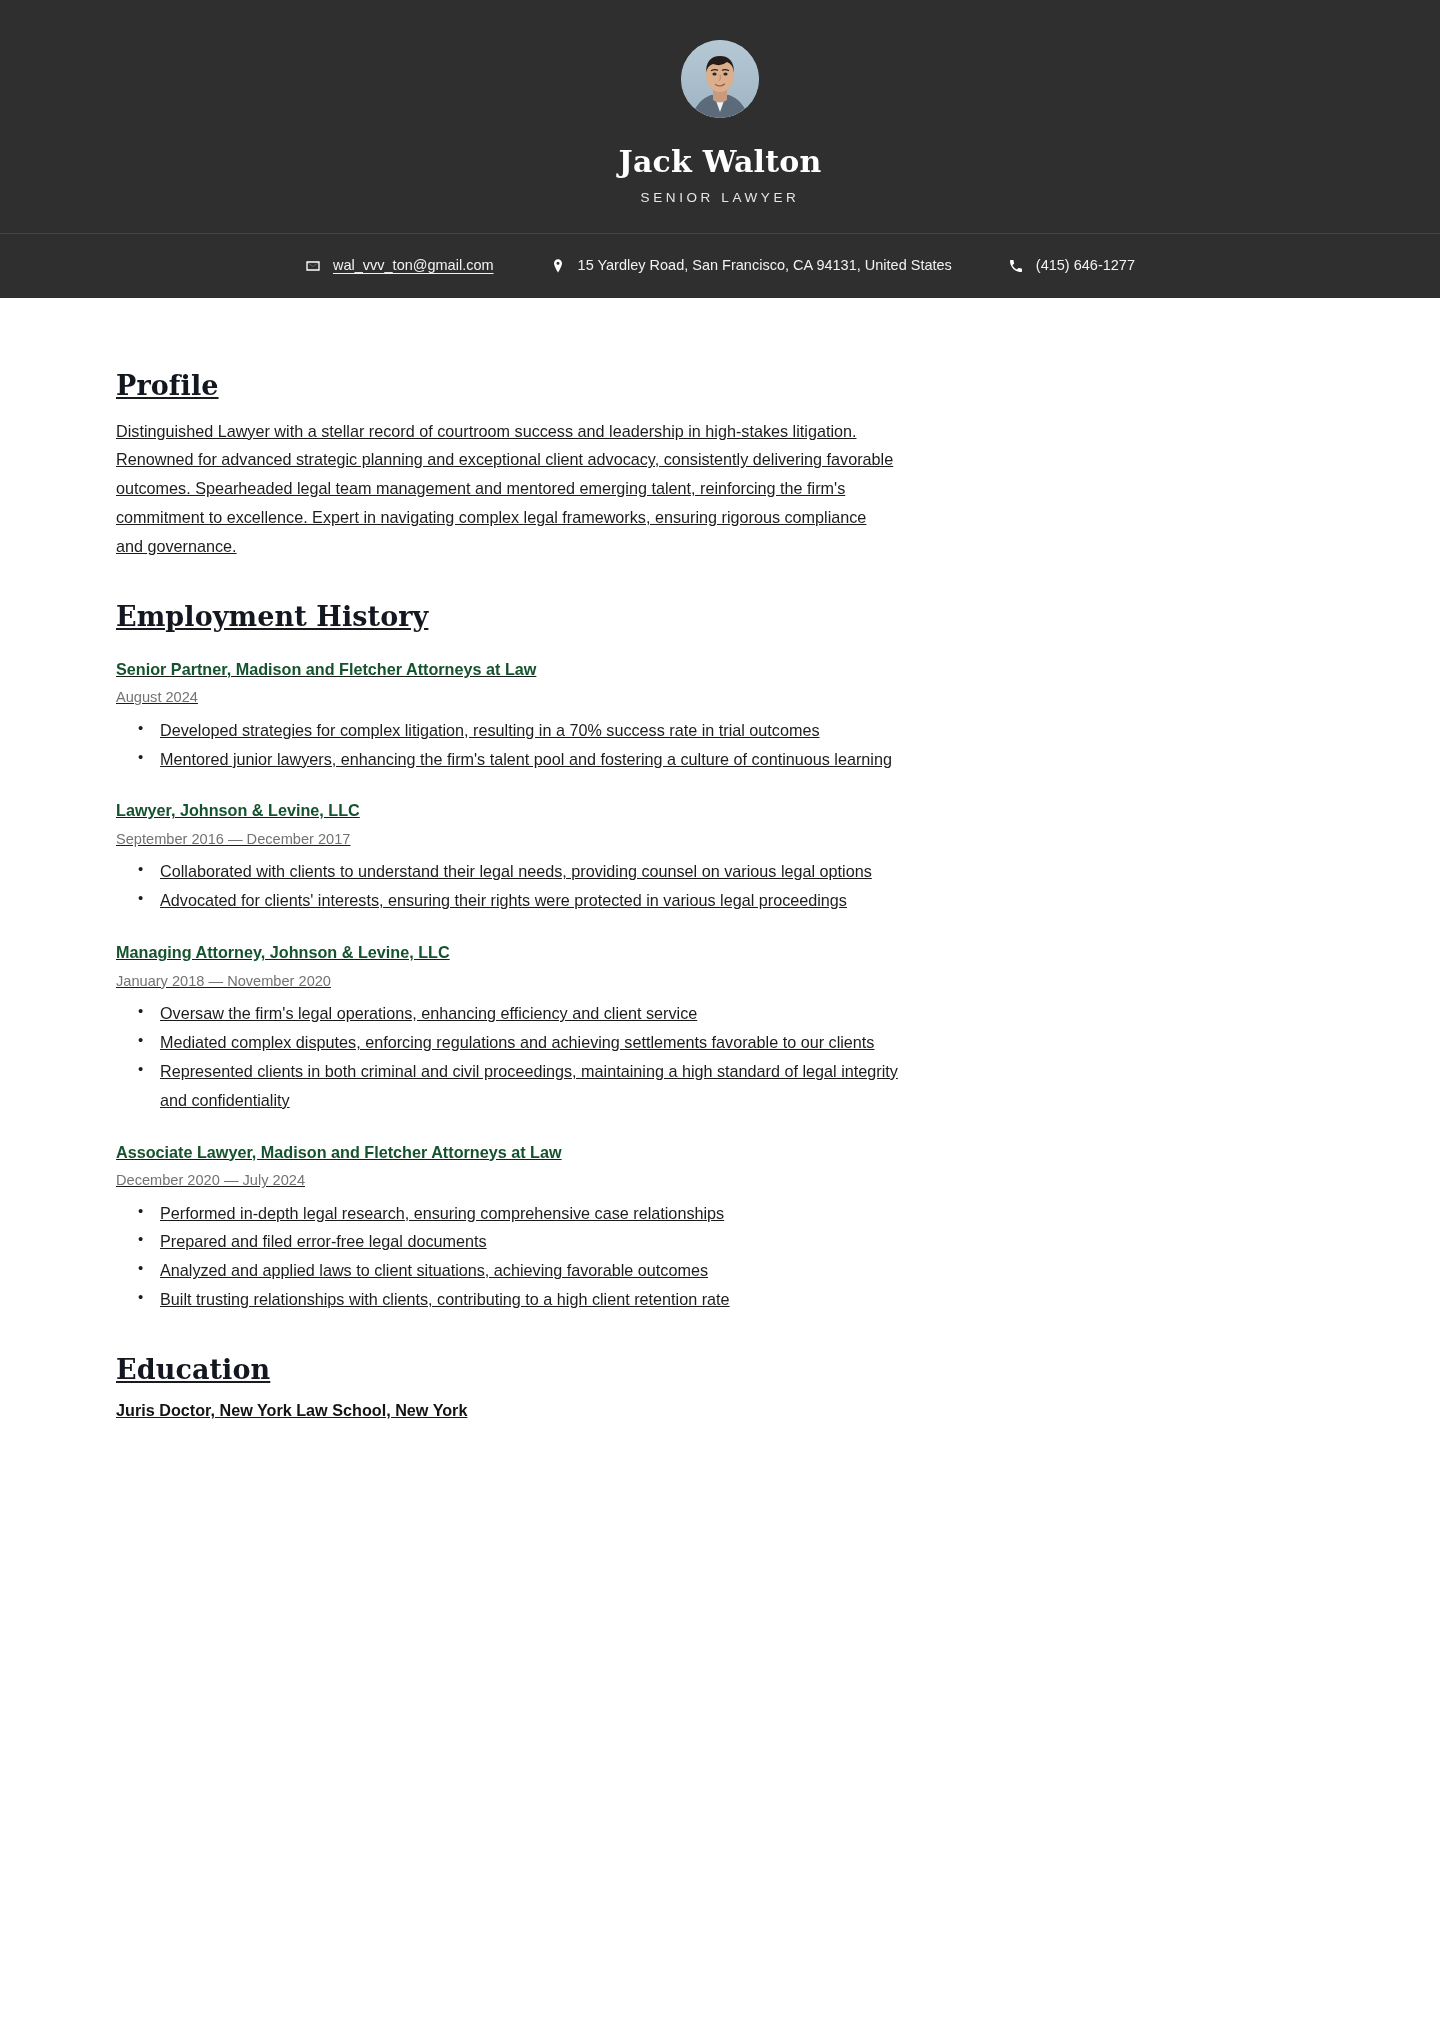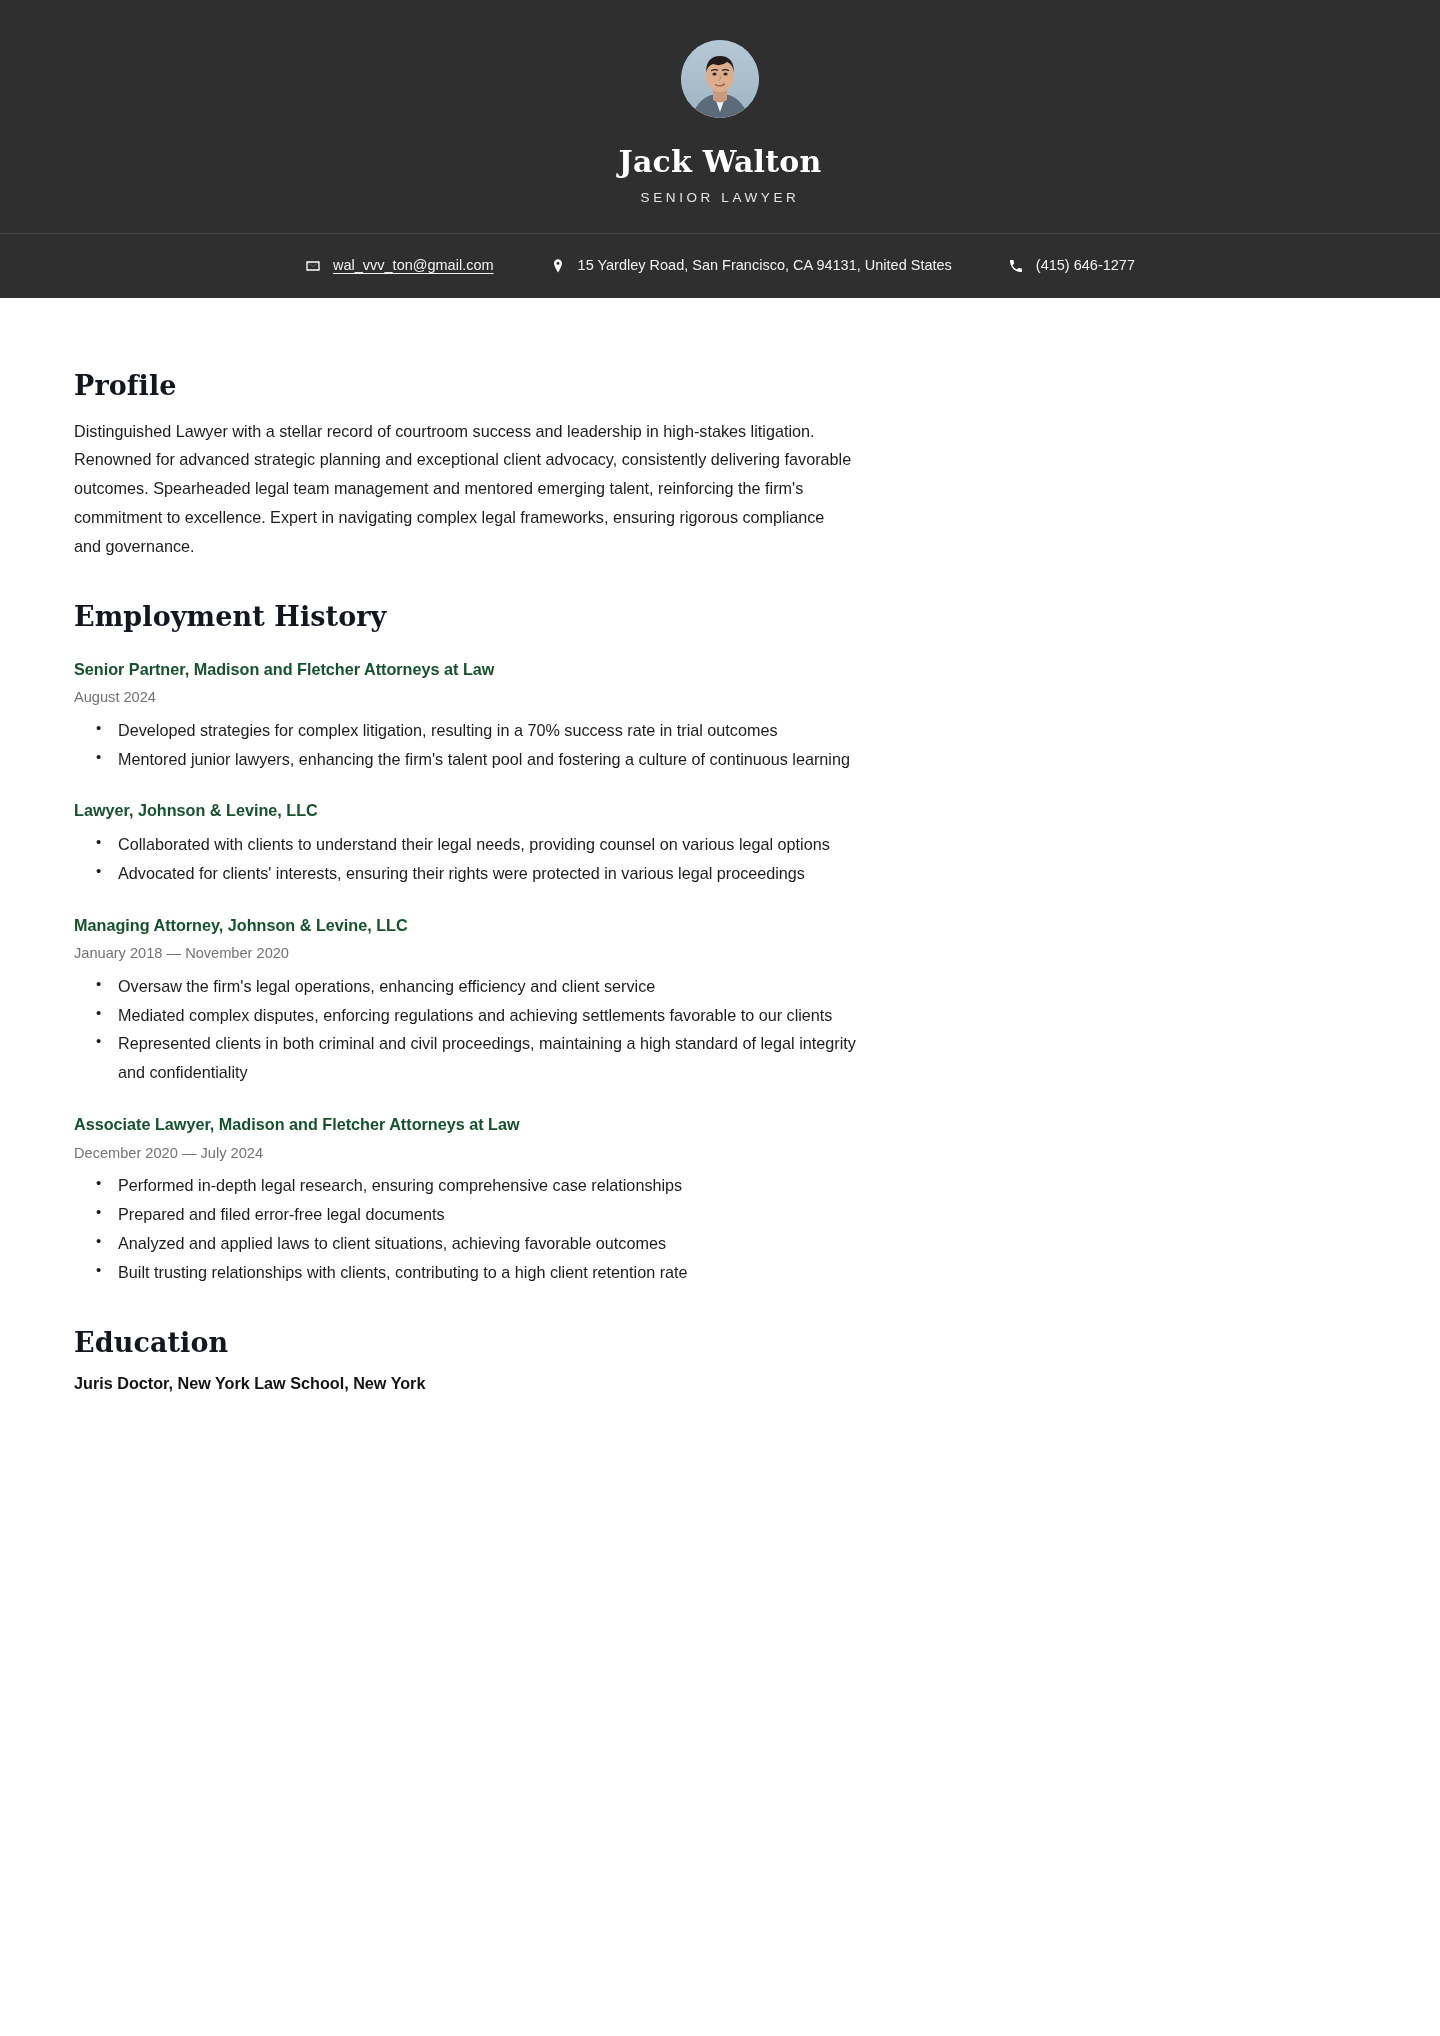--- a/index.html
+++ b/index.html
@@ -92,21 +92,22 @@
   .contact-item .ico svg { width: 16px; height: 16px; fill: #ffffff; }
 
   .contact-item .val { line-height: 1; }
   .contact-item .val.link {
     text-decoration: underline;
     text-underline-offset: 3px;
   }
 
   
   .content {
-    padding: 72px 170px 60px 74px;
+    padding: 72px 170px 60px 116px;
+    text-decoration: underline;
   }
 
   .section { margin-bottom: 4px; }
 
   .section-title {
     font-family: "DejaVu Serif", "Liberation Serif", serif;
     font-size: 27px;
     font-weight: 700;
     color: #13171f;
     letter-spacing: 0.1px;
@@ -264,20 +265,21 @@
         <div class="job-heading">Senior Partner, Madison and Fletcher Attorneys at Law</div>
         <div class="job-dates">August 2024</div>
         <ul class="bullets">
           <li>Developed strategies for complex litigation, resulting in a 70% success rate in trial outcomes</li>
           <li>Mentored junior lawyers, enhancing the firm's talent pool and fostering a culture of continuous learning</li>
         </ul>
       </div>
 
       <div class="job">
         <div class="job-heading">Lawyer, Johnson &amp; Levine, LLC</div>
+        <div class="job-dates">September 2016 — December 2017</div>
         <ul class="bullets">
           <li>Collaborated with clients to understand their legal needs, providing counsel on various legal options</li>
           <li>Advocated for clients' interests, ensuring their rights were protected in various legal proceedings</li>
         </ul>
       </div>
 
       <div class="job">
         <div class="job-heading">Managing Attorney, Johnson &amp; Levine, LLC</div>
         <div class="job-dates">January 2018 — November 2020</div>
         <ul class="bullets">

